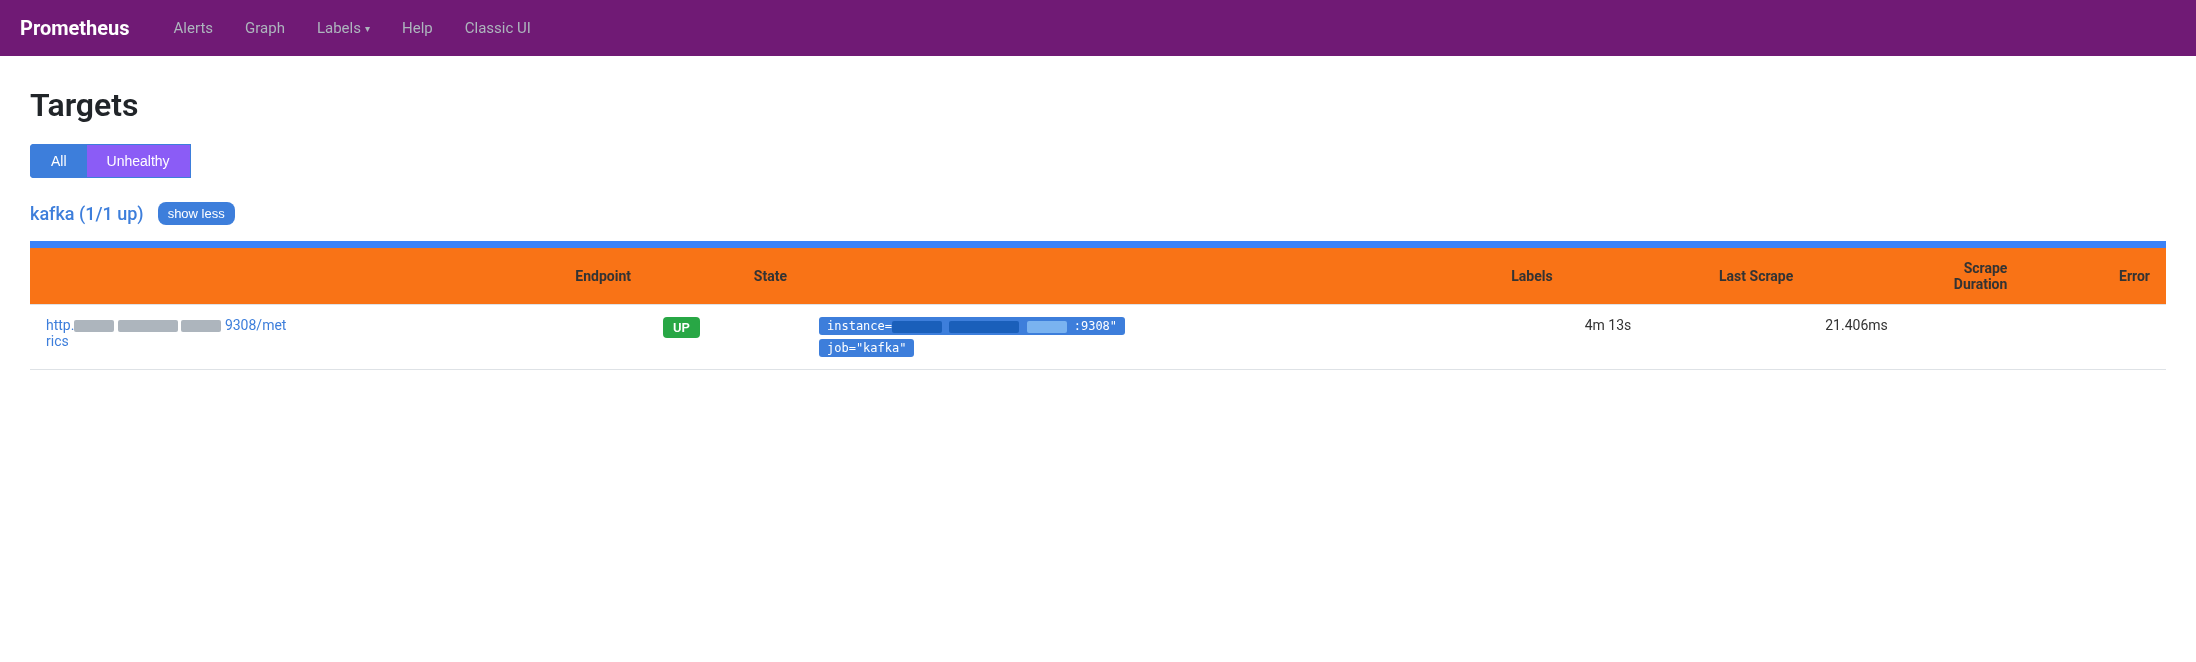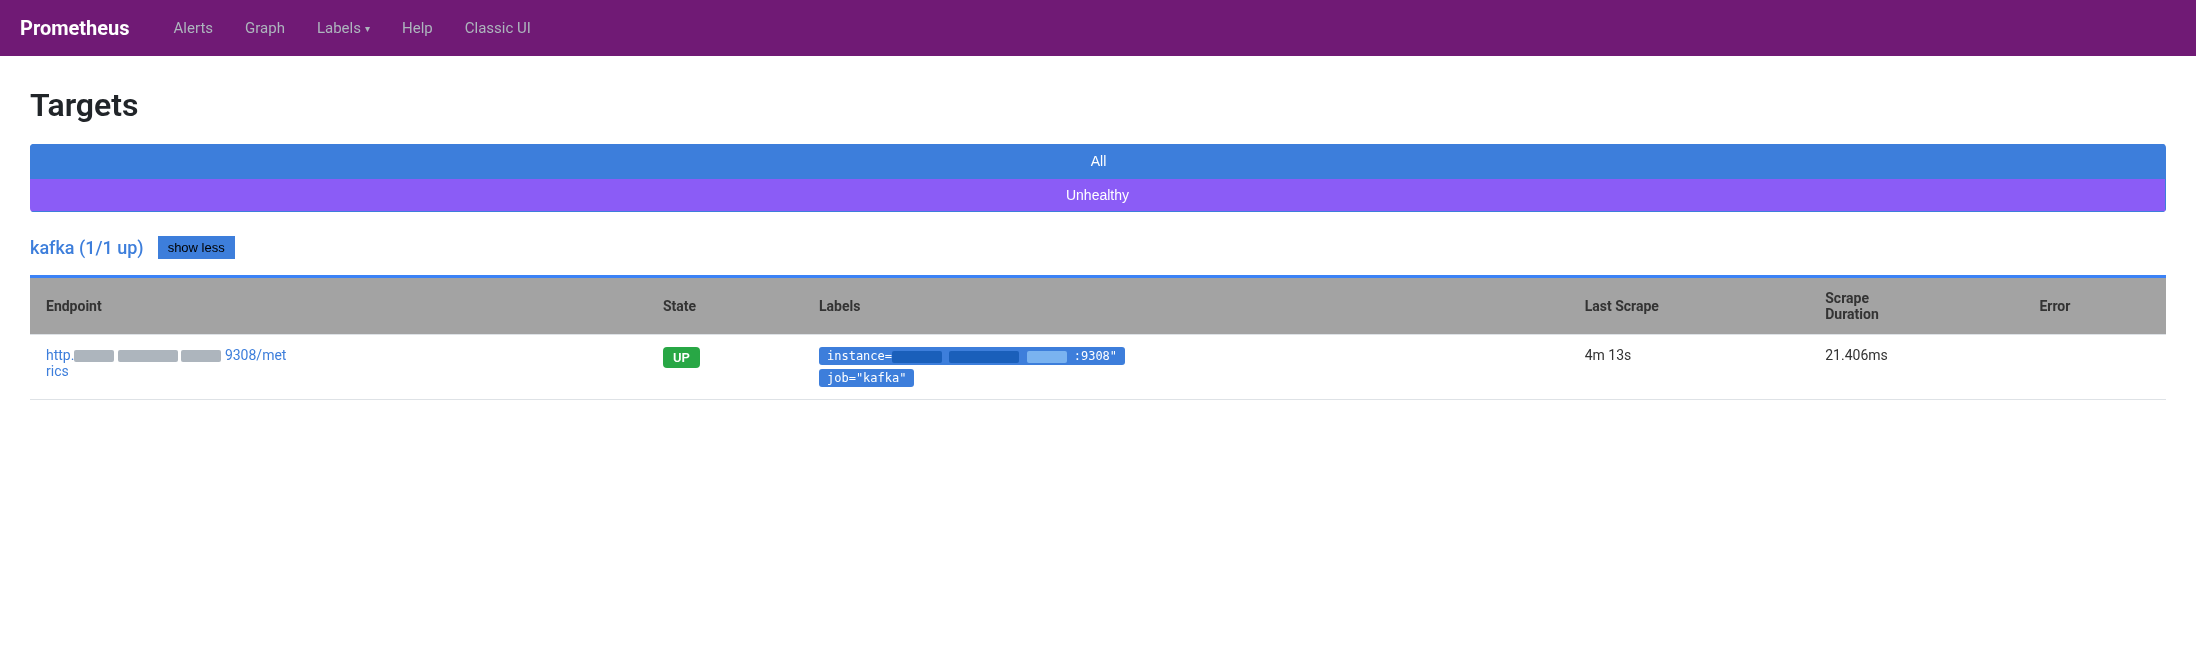--- a/index.html
+++ b/index.html
@@ -53,21 +53,20 @@
       color: #212529;
     }
 
     
     .filter-buttons {
       display: flex;
       gap: 0;
       margin-bottom: 24px;
       border-radius: 4px;
       overflow: hidden;
-      flex-direction: column;
     }
     .filter-btn {
       padding: 8px 20px;
       font-size: 14px;
       border: 1px solid #3d7edb;
       cursor: pointer;
       font-weight: 500;
     }
     .filter-btn-all {
       background: #3d7edb;
@@ -90,41 +89,41 @@
     }
     .section-title {
       color: #3d7edb;
       font-size: 18px;
       font-weight: 500;
       text-decoration: none;
       cursor: pointer;
     }
     .show-less-btn {
       background: #3d7edb;
-      color: #000000;
+      color: #ffffff;
       border: none;
-      border-radius: 0;
+      border-radius: 8px;
       padding: 4px 10px;
       font-size: 13px;
       cursor: pointer;
     }
 
     
     .targets-table {
       width: 100%;
       border-collapse: collapse;
       font-size: 14px;
     }
     .targets-table th {
-      text-align: left;
+      text-align: right;
       padding: 12px 16px;
       font-weight: 700;
-      border-top: 3px solid #3b82f6;
+      border-top: 7px solid #3b82f6;
       border-bottom: 1px solid #dee2e6;
-      background: #a3a3a3;
+      background: #f97316;
     }
     .targets-table td {
       padding: 12px 16px;
       vertical-align: top;
       border-bottom: 1px solid #dee2e6;
     }
     .targets-table tr:nth-child(even) td {
       background: #f8f9fa;
     }
     .targets-table tr:nth-child(odd) td {

